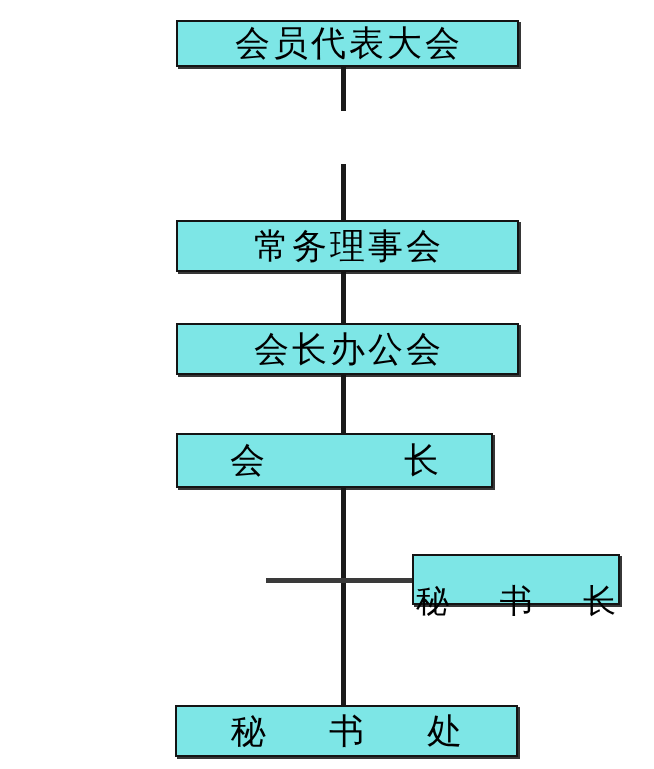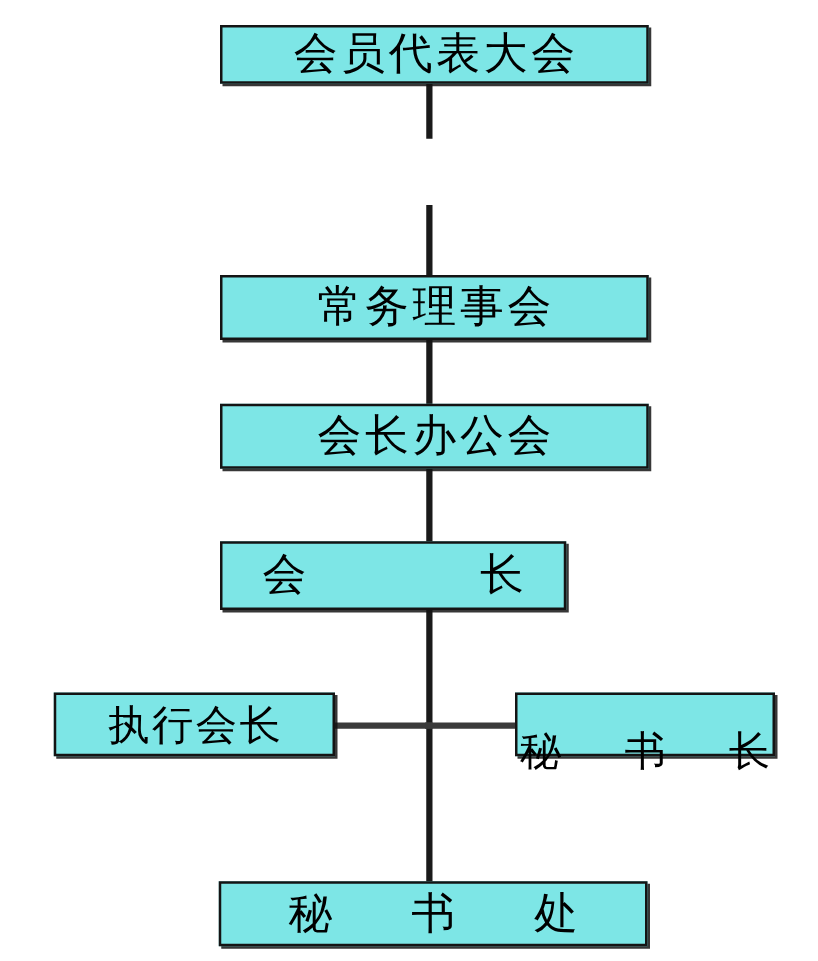--- a/index.html
+++ b/index.html
@@ -87,27 +87,24 @@
 
 
   <div class="node" style="left:176px; top:220px; width:343px; height:52px;">
     <span class="node-label lbl-standing">常务理事会</span>
   </div>
 
   <div class="node" style="left:176px; top:323px; width:343px; height:52px;">
     <span class="node-label lbl-presoffice">会长办公会</span>
   </div>
 
-  <div class="node" style="left:176px; top:433px; width:277px; height:55px;text-align:right;">
+  <div class="node" style="left:176px; top:433px; width:317px; height:55px;text-align:right;">
     <span class="node-label lbl-president">会　长</span>
   </div>
 
-  <div class="node" style="left:43px; top:554px; width:225px; height:51px;">
-    <span class="node-label lbl-execpres">执行会长</span>
-  </div>
 
   <div class="node" style="left:412px; top:554px; width:208px; height:51px;">
     <span class="node-label lbl-secgen">秘 书 长</span>
   </div>
 
   <div class="node" style="left:175px; top:705px; width:343px; height:52px;">
     <span class="node-label lbl-secretariat">秘 书 处</span>
   </div>
 
 </div>

